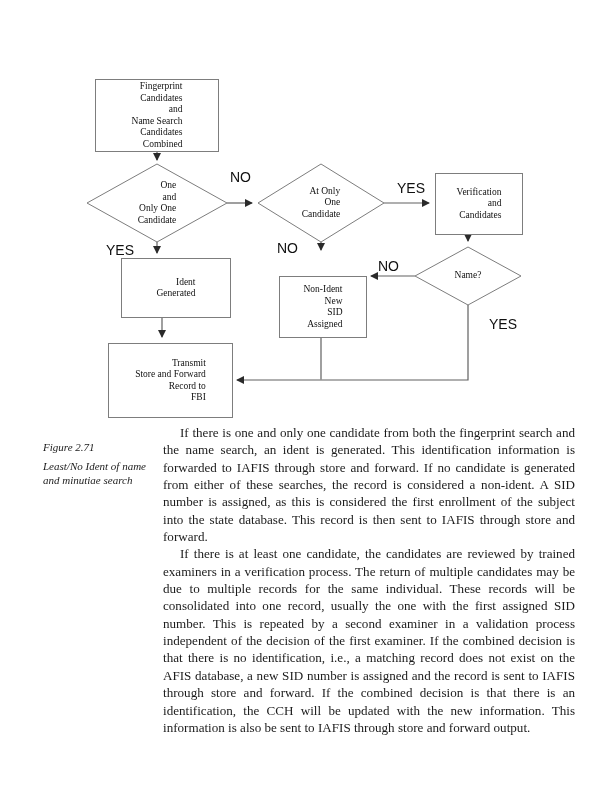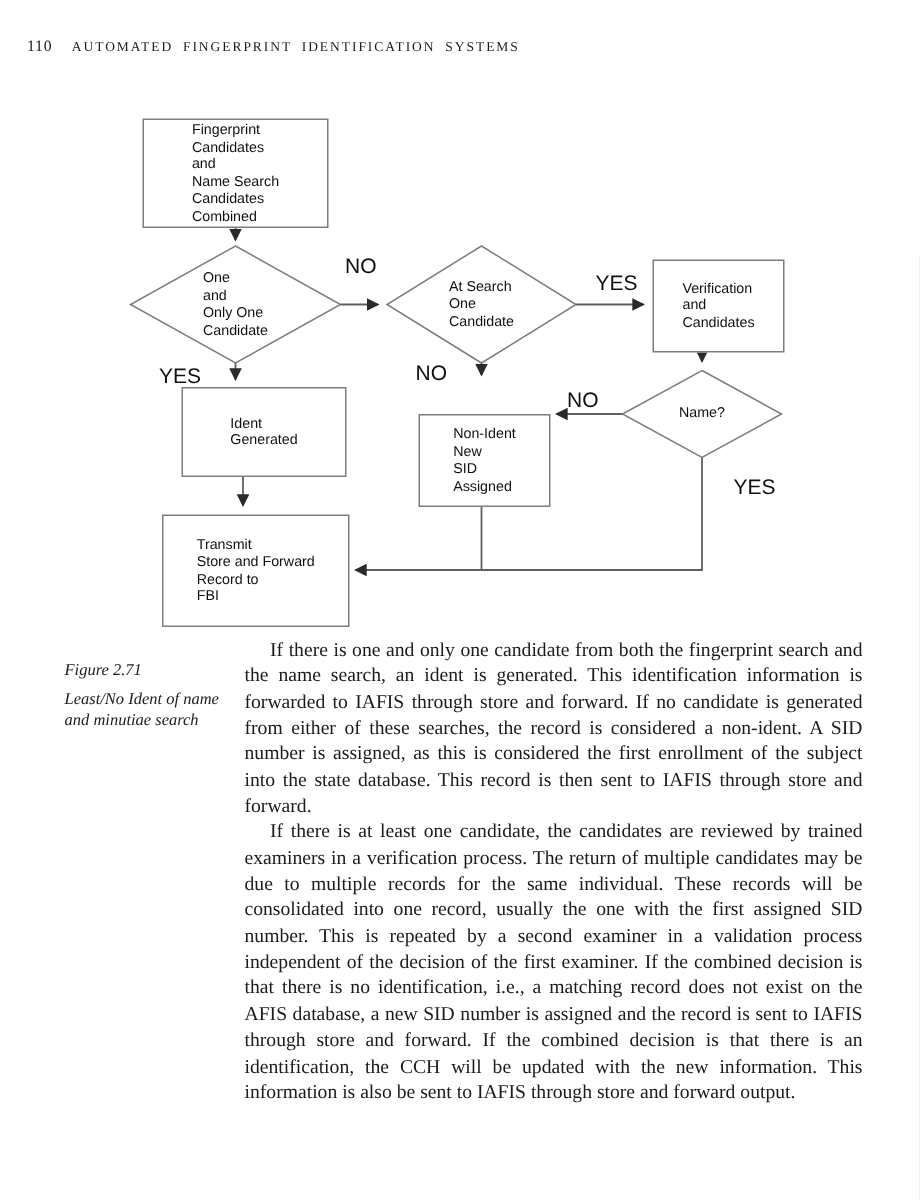--- a/index.html
+++ b/index.html
@@ -10,22 +10,22 @@
   }
   
   .running-header{position:absolute;left:18px;top:26px;display:flex;align-items:baseline;}
   .page-number{font-size:10.5px;color:#1b1b1b;margin-right:13px;letter-spacing:0.5px;}
   .running-head{font-size:9px;letter-spacing:1.3px;word-spacing:3px;color:#1b1b1b;text-transform:uppercase;}
   
   .figure-area{position:absolute;left:0;top:0;width:613px;height:432px;}
   .figure-area svg{position:absolute;left:0;top:0;}
   .node{
     position:absolute;display:flex;align-items:center;justify-content:center;
-    text-align:left;white-space:pre-line;
-    font-family:Liberation Sans, sans-serif;font-size:9.5px;line-height:11.5px;color:#101010;
+    text-align:right;white-space:pre-line;
+    font-family:Liberation Serif, serif;font-size:9.5px;line-height:11.5px;color:#101010;
   }
   .box{border:1px solid #7d7d7d;background:#ffffff;}
   .edge-label{
     position:absolute;font-family:"Liberation Sans",sans-serif;
     font-size:14px;line-height:14px;color:#101010;
   }
   
   .caption{position:absolute;left:43px;top:440px;width:120px;
     font-style:italic;font-size:11px;line-height:14.5px;color:#1b1b1b;}
   .caption-title{margin-bottom:4px;}
@@ -34,24 +34,20 @@
   .body-text p{
     margin:0;font-size:13.1px;line-height:17.35px;text-align:justify;
     text-indent:17px;color:#1b1b1b;
   }
 </style>
 </head>
 <body>
 
 <div class="page">
 
-  <div class="running-header">
-    <span class="page-number">110</span>
-    <span class="running-head">AUTOMATED FINGERPRINT IDENTIFICATION SYSTEMS</span>
-  </div>
 
   <div class="figure-area">
     <svg width="613" height="432" viewBox="0 0 613 432">
       <defs>
         <marker id="arr" markerWidth="8" markerHeight="8" refX="6.2" refY="3.5" orient="auto">
           <path d="M0,0 L7,3.5 L0,7 z" fill="#2a2a2a"></path>
         </marker>
       </defs>
 
       <polygon points="157,164 227,203 157,242 87,203" fill="none" stroke="#7d7d7d" stroke-width="1"></polygon>
@@ -87,21 +83,21 @@
 Assigned</div>
     <div class="node box" style="left:108px;top:343px;width:123px;height:73px;">Transmit
 Store and Forward
 Record to
 FBI</div>
 
     <div class="node" style="left:107px;top:174px;width:100px;height:58px;">One
 and
 Only One
 Candidate</div>
-    <div class="node" style="left:271px;top:176px;width:100px;height:54px;">At Search
+    <div class="node" style="left:271px;top:176px;width:100px;height:54px;">At Only
 One
 Candidate</div>
     <div class="node" style="left:418px;top:262px;width:100px;height:28px;">Name?</div>
 
     <div class="edge-label" style="left:230px;top:170px;">NO</div>
     <div class="edge-label" style="left:397px;top:181px;">YES</div>
     <div class="edge-label" style="left:106px;top:243px;">YES</div>
     <div class="edge-label" style="left:277px;top:241px;">NO</div>
     <div class="edge-label" style="left:378px;top:259px;">NO</div>
     <div class="edge-label" style="left:489px;top:317px;">YES</div>

